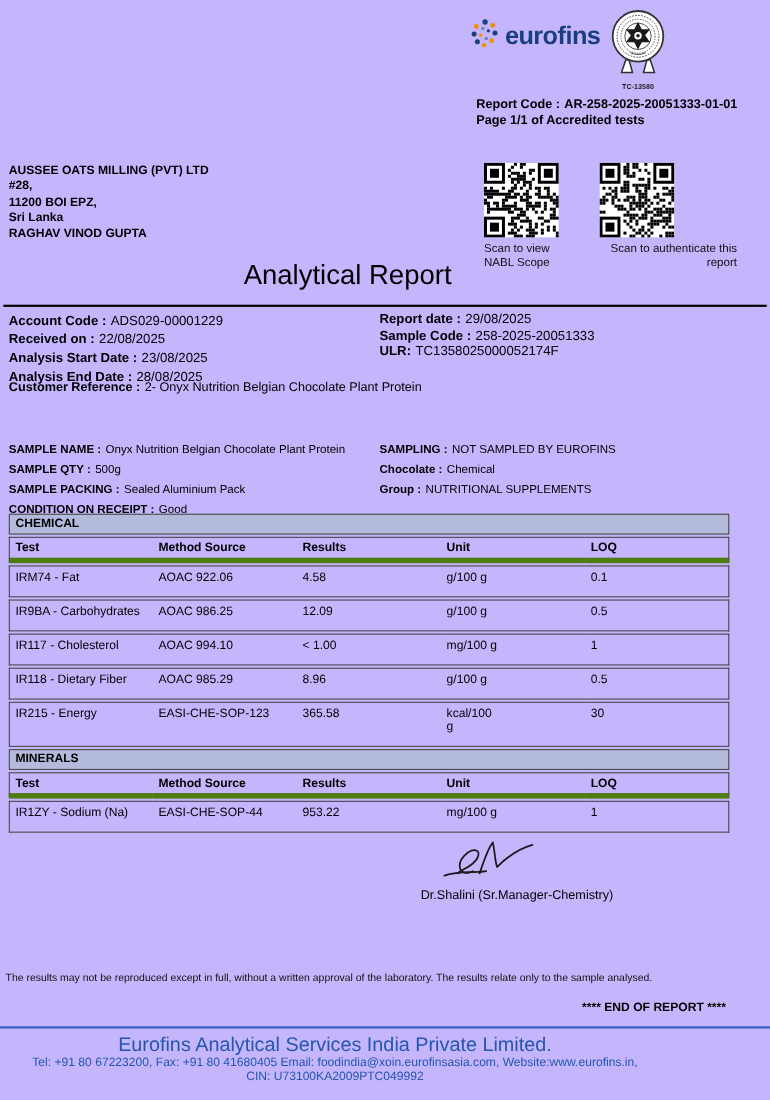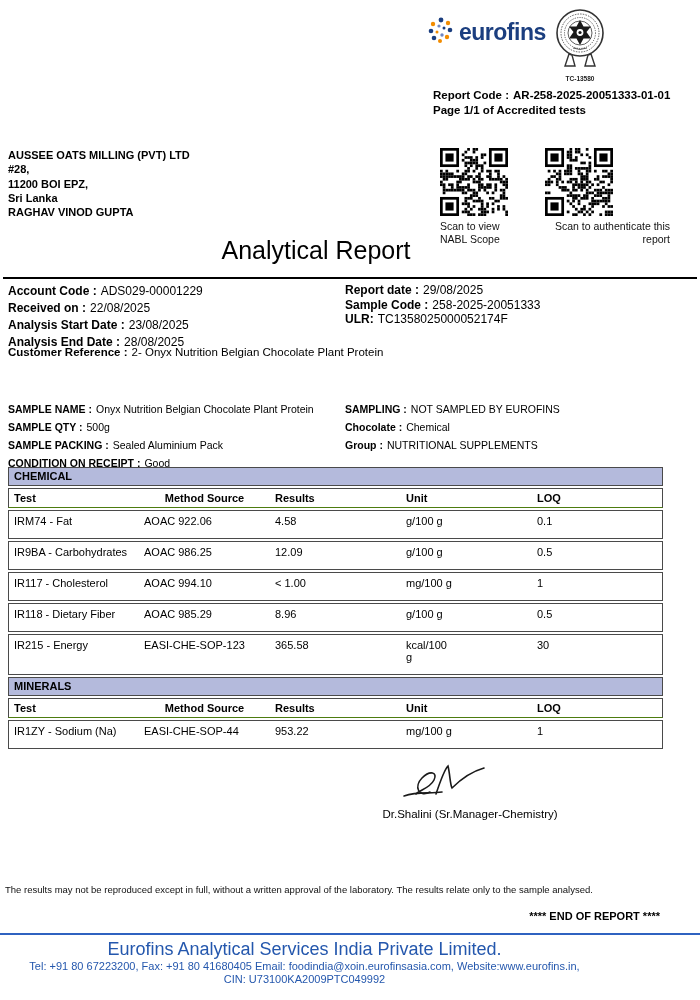--- a/index.html
+++ b/index.html
@@ -1,19 +1,19 @@
 <!DOCTYPE html>
 <html><head>
 <meta charset="utf-8">
 <style>
   * { box-sizing: border-box; margin: 0; padding: 0; }
   body { background: #888; font-family: "Liberation Sans", sans-serif; }
   .page {
     position: relative; width: 700px; height: 1000px; margin: 0 auto;
-    background: #ffffff; color: #000; overflow: hidden;
+    background: #c4b5fd; color: #000; overflow: hidden;
   }
   
   .logo { position: absolute; left: 428px; top: 16px; display: flex; align-items: center; gap: 5px; }
   .logo-word { font-size: 23px; font-weight: bold; color: #1b3e7f; letter-spacing: -0.5px; }
   .seal { position: absolute; left: 549px; top: 8px; width: 62px; text-align: center; }
   .seal-code { font-size: 6.5px; font-weight: bold; color: #222; margin-top: 1px; }
   .report-code-block { position: absolute; left: 433px; top: 88px; font-size: 11.5px; font-weight: bold; line-height: 15px; }
   
   .recipient { position: absolute; left: 8px; top: 148px; font-size: 11px; font-weight: bold; line-height: 14.3px; }
   
@@ -31,23 +31,23 @@
   .lbl { font-weight: bold; }
   .val { margin-left: 4px; }
   .cust-ref { position: absolute; left: 8px; top: 346px; font-size: 11.5px; }
   
   .sample-left { position: absolute; left: 8px; top: 400px; font-size: 10.5px; line-height: 18px; }
   .sample-right { position: absolute; left: 345px; top: 400px; font-size: 10.5px; line-height: 18px; }
   
   .tables { position: absolute; left: 8px; top: 465px; width: 655px; }
   table { width: 100%; border-collapse: separate; border-spacing: 0 2px; font-size: 11px; table-layout: fixed; }
   td, th { text-align: left; vertical-align: top; padding: 3px 5px; }
-  .c1 { width: 141px; } .c2 { width: 128px; text-align: center; } .c3 { width: 77px; } .c4 { width: 83px; }
+  .c1 { width: 141px; } .c2 { width: 128px; } .c3 { width: 77px; } .c4 { width: 83px; }
   tr.sec td { background: #b4badc; font-weight: bold; border: 1px solid #4a4a4a; padding: 2px 5px 3px; }
-  tr.hd td { font-weight: bold; border-top: 1px solid #4a4a4a; border-bottom: 1px solid #4d7c0f; }
+  tr.hd td { font-weight: bold; border-top: 1px solid #4a4a4a; border-bottom: 5px solid #4d7c0f; }
   tr.dr td { border-top: 1px solid #4a4a4a; border-bottom: 1px solid #4a4a4a; padding: 4px 5px 11px; }
   tr.hd td:first-child, tr.dr td:first-child { border-left: 1px solid #4a4a4a; }
   tr.hd td:last-child,  tr.dr td:last-child  { border-right: 1px solid #4a4a4a; }
   .unit-inner { display: inline-block; max-width: 50px; }
   
   .sig-img { position: absolute; left: 400px; top: 758px; }
   .sig-name { position: absolute; left: 250px; top: 808px; width: 440px; text-align: center; font-size: 11.5px; }
   
   .disclaimer { position: absolute; left: 5px; top: 884px; font-size: 9.5px; color: #111; }
   .end-marker { position: absolute; left: 0; top: 910px; width: 660px; text-align: right; font-size: 11px; font-weight: bold; }

